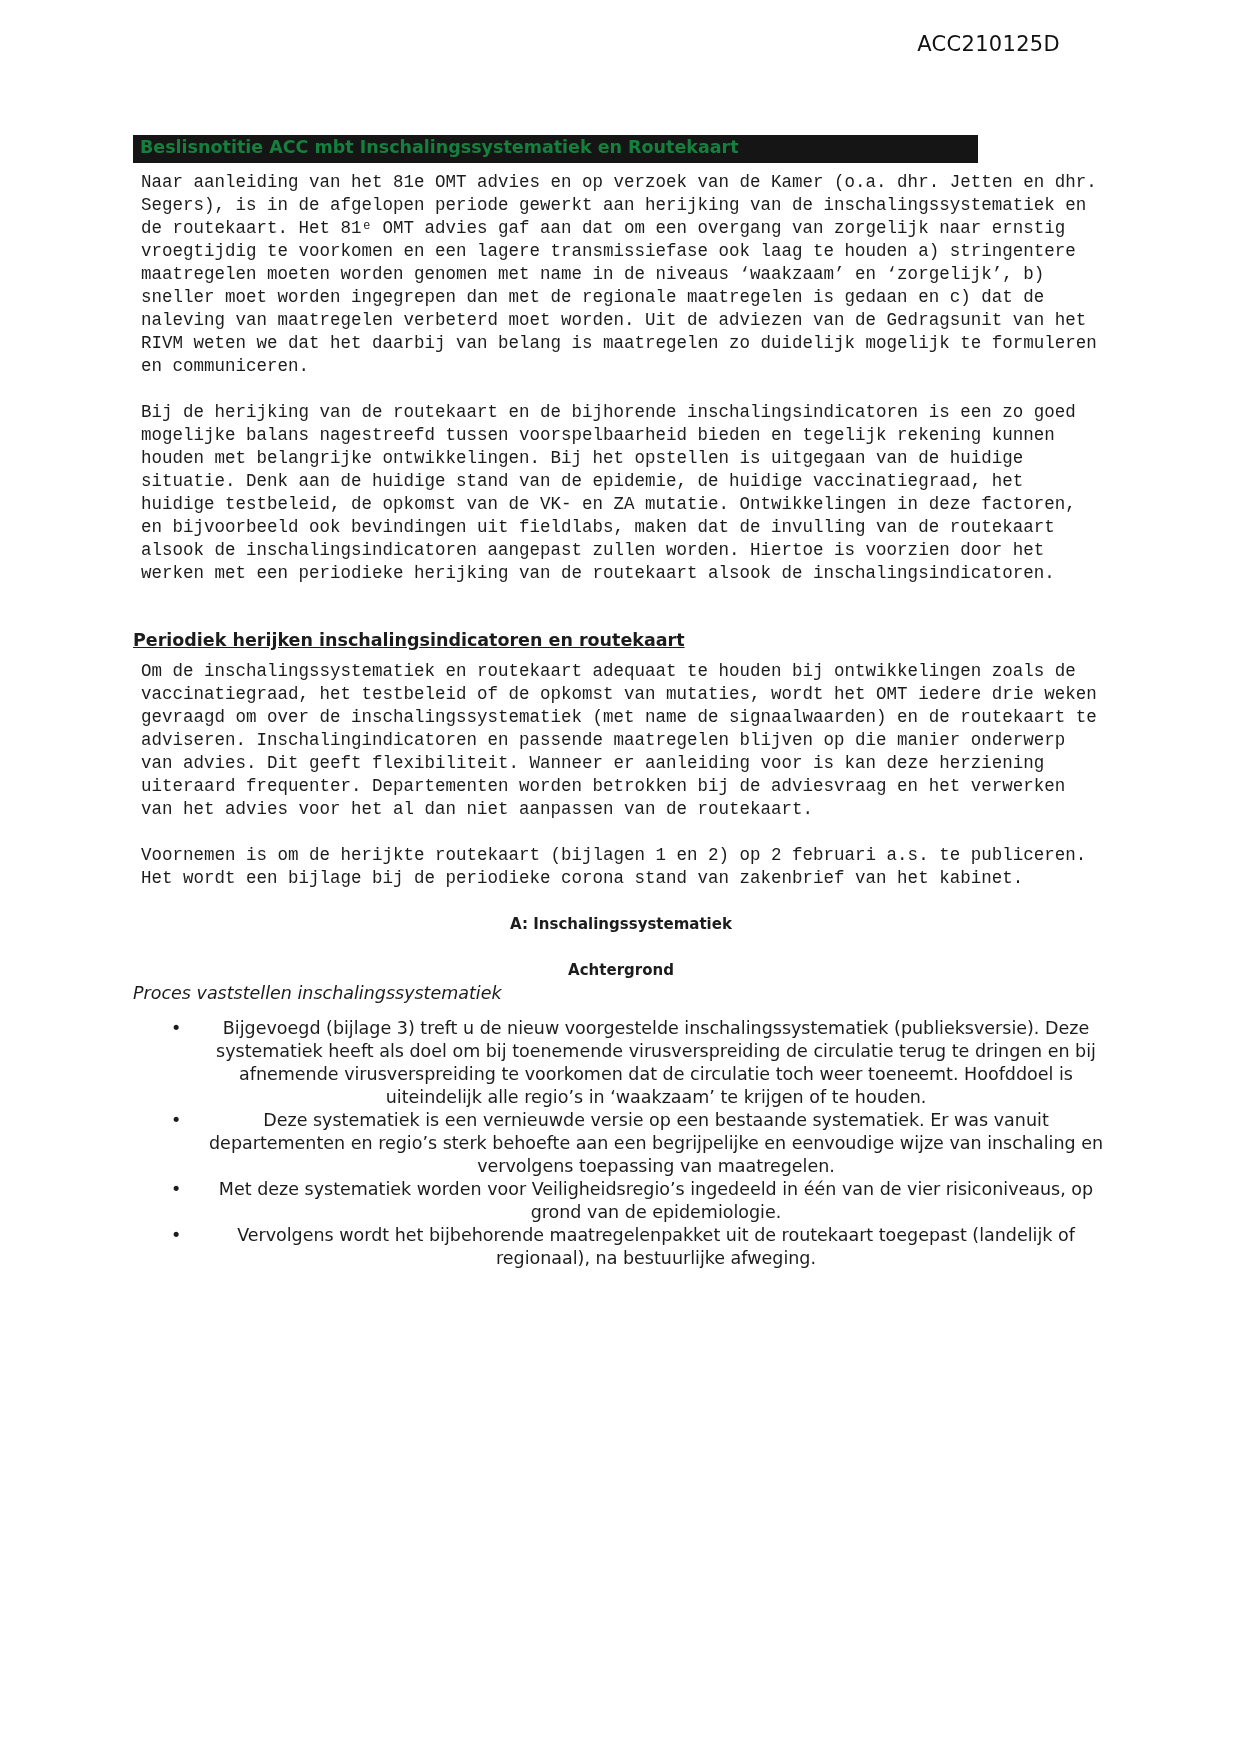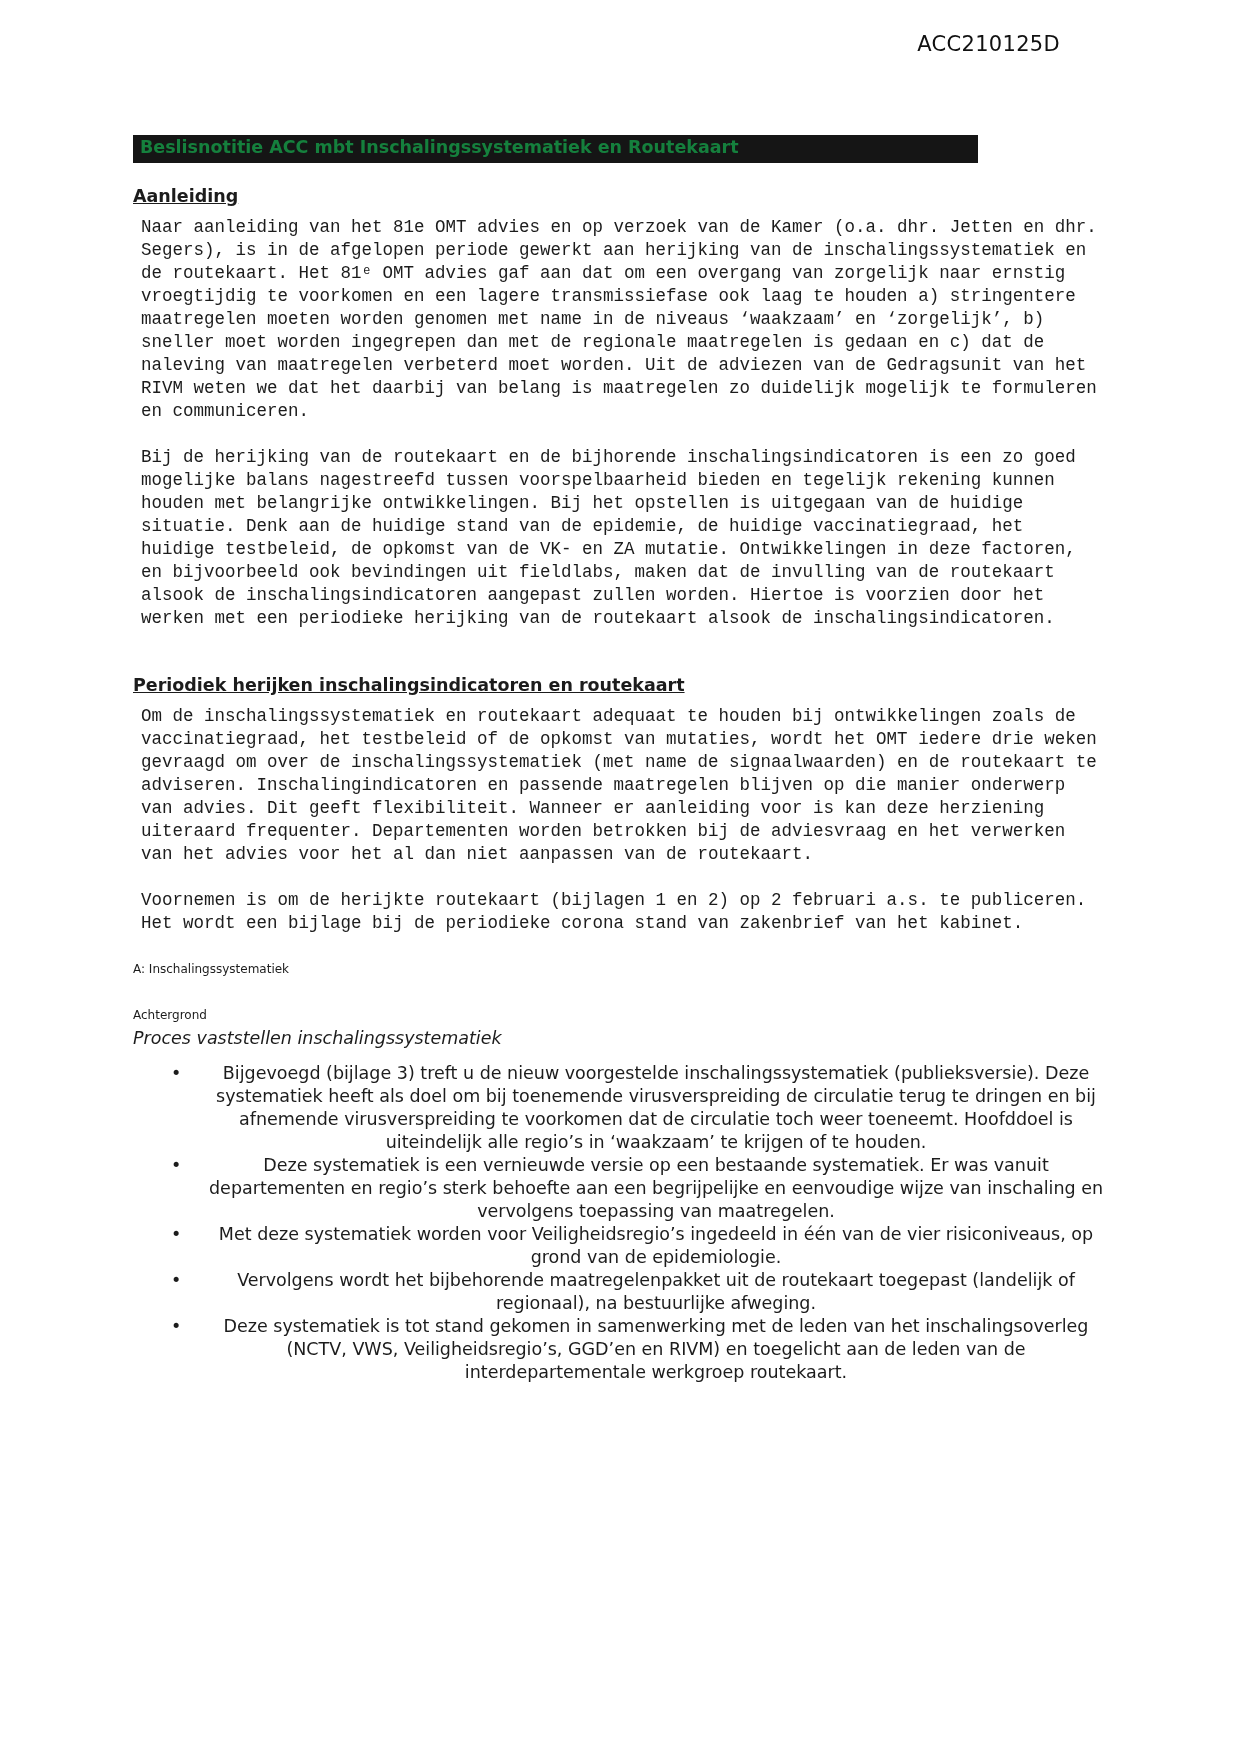--- a/index.html
+++ b/index.html
@@ -41,23 +41,24 @@
       padding: 1px 7px 4px 7px;
       font-size: 17.5px;
     }
     .h-ul {
       font-weight: bold;
       text-decoration: underline;
       margin: 22px 0 0 0;
       font-size: 17.5px;
     }
     .h-b {
-      font-weight: normal;
+      font-weight: bold;
       margin: 23px 0 0 0;
-      font-size: 12px;
+      font-size: 15px;
+      text-align: center;
     }
     p { margin: 8px; font-family: Liberation Mono, monospace; }
     .mt-1 { margin-top: 23px; }
     .mt-2 { margin-top: 44px; }
     .italic { font-style: italic; }
     ul.bullets {
       margin: 12px 0 0 0;
       padding: 0;
       list-style: none;
       text-align: center;
@@ -87,21 +88,20 @@
 <div class="page">
 
   <div class="doc-ref">ACC210125D</div>
 
   <div class="content">
 
     <div class="title-bar">
       <span>Beslisnotitie ACC mbt Inschalingssystematiek en Routekaart</span>
     </div>
 
-    <div class="h-ul">Aanleiding</div>
 
     <p>Naar aanleiding van het 81e OMT advies en op verzoek van de Kamer (o.a. dhr. Jetten en dhr. Segers), is in de afgelopen periode gewerkt aan herijking van de inschalingssystematiek en de routekaart. Het 81ᵉ OMT advies gaf aan dat om een overgang van zorgelijk naar ernstig vroegtijdig te voorkomen en een lagere transmissiefase ook laag te houden a) stringentere maatregelen moeten worden genomen met name in de niveaus ‘waakzaam’ en ‘zorgelijk’, b) sneller moet worden ingegrepen dan met de regionale maatregelen is gedaan en c) dat de naleving van maatregelen verbeterd moet worden. Uit de adviezen van de Gedragsunit van het RIVM weten we dat het daarbij van belang is maatregelen zo duidelijk mogelijk te formuleren en communiceren.</p>
 
     <p class="mt-1">Bij de herijking van de routekaart en de bijhorende inschalingsindicatoren is een zo goed mogelijke balans nagestreefd tussen voorspelbaarheid bieden en tegelijk rekening kunnen houden met belangrijke ontwikkelingen. Bij het opstellen is uitgegaan van de huidige situatie. Denk aan de huidige stand van de epidemie, de huidige vaccinatiegraad, het huidige testbeleid, de opkomst van de VK- en ZA mutatie.  Ontwikkelingen in deze factoren, en bijvoorbeeld ook bevindingen uit fieldlabs, maken dat de invulling van de routekaart alsook de inschalingsindicatoren aangepast zullen worden. Hiertoe is voorzien door het werken met een periodieke herijking van de routekaart alsook de inschalingsindicatoren.</p>
 
     <div class="h-ul mt-2">Periodiek herijken inschalingsindicatoren en routekaart</div>
 
     <p>Om de inschalingssystematiek en routekaart adequaat te houden bij ontwikkelingen zoals de vaccinatiegraad, het testbeleid of de opkomst van mutaties, wordt het OMT iedere drie weken gevraagd om over de inschalingssystematiek (met name de signaalwaarden) en de routekaart te adviseren. Inschalingindicatoren en passende maatregelen blijven op die manier onderwerp van advies. Dit geeft flexibiliteit. Wanneer er aanleiding voor is kan deze herziening uiteraard frequenter. Departementen worden betrokken bij de adviesvraag en het verwerken van het advies voor het al dan niet aanpassen van de routekaart.</p>
 
     <p class="mt-1">
@@ -112,20 +112,19 @@
 
     <div class="h-b">Achtergrond</div>
 
     <div class="italic">Proces vaststellen inschalingssystematiek</div>
 
     <ul class="bullets">
       <li>Bijgevoegd (bijlage 3) treft u de nieuw voorgestelde inschalingssystematiek (publieksversie). Deze systematiek heeft als doel om bij toenemende virusverspreiding de circulatie terug te dringen en bij afnemende virusverspreiding te voorkomen dat de circulatie toch weer toeneemt. Hoofddoel is uiteindelijk alle regio’s in ‘waakzaam’ te krijgen of te houden.</li>
       <li>Deze systematiek is een vernieuwde versie op een bestaande systematiek. Er was vanuit departementen en regio’s sterk behoefte aan een begrijpelijke en eenvoudige wijze van inschaling en vervolgens toepassing van maatregelen.</li>
       <li>Met deze systematiek worden voor Veiligheidsregio’s ingedeeld in één van de vier risiconiveaus, op grond van de epidemiologie.</li>
       <li>Vervolgens wordt het bijbehorende maatregelenpakket uit de routekaart toegepast (landelijk of regionaal), na bestuurlijke afweging.</li>
-      <li>Deze systematiek is tot stand gekomen in samenwerking met de leden van het inschalingsoverleg (NCTV, VWS, Veiligheidsregio’s, GGD’en en RIVM) en toegelicht aan de leden van de interdepartementale werkgroep routekaart.</li>
     </ul>
 
   </div>
 
   <div class="page-number">1</div>
 
 </div>
 
 </body></html>

